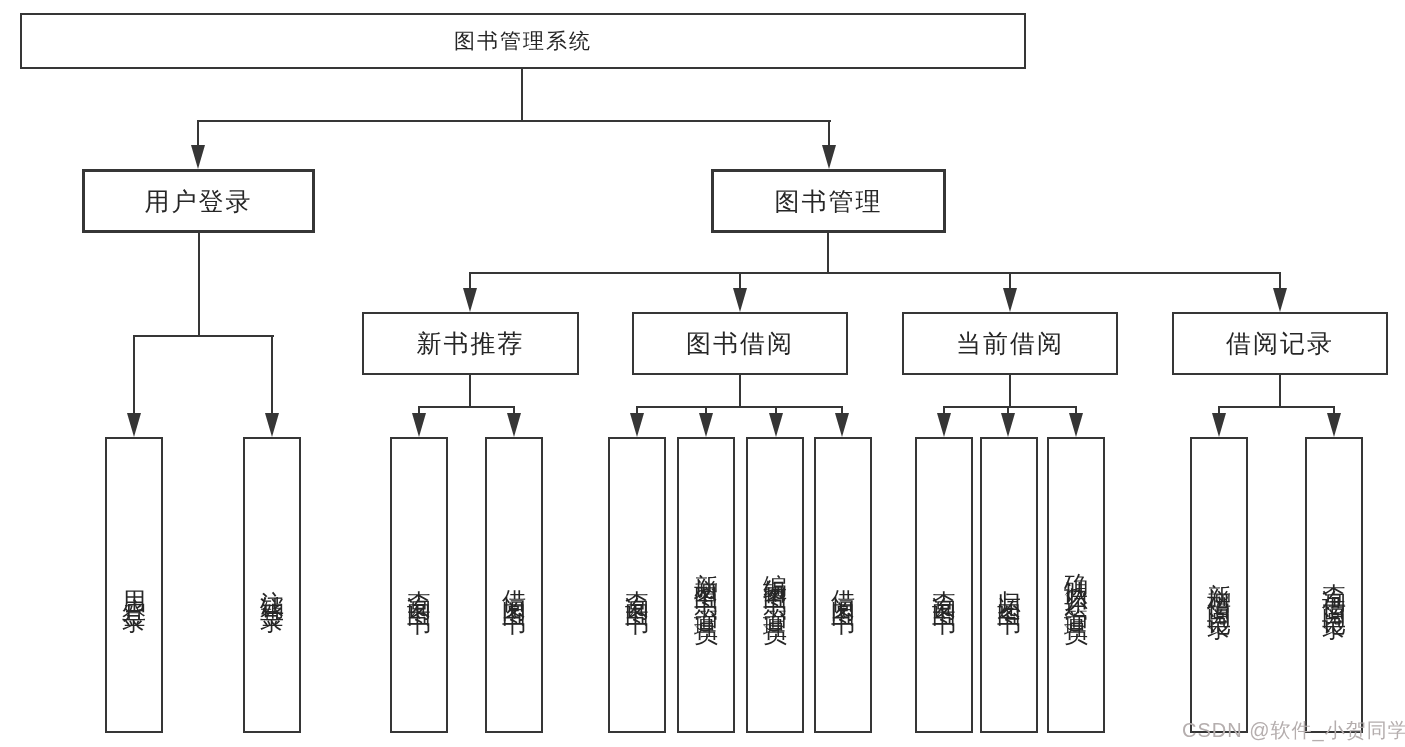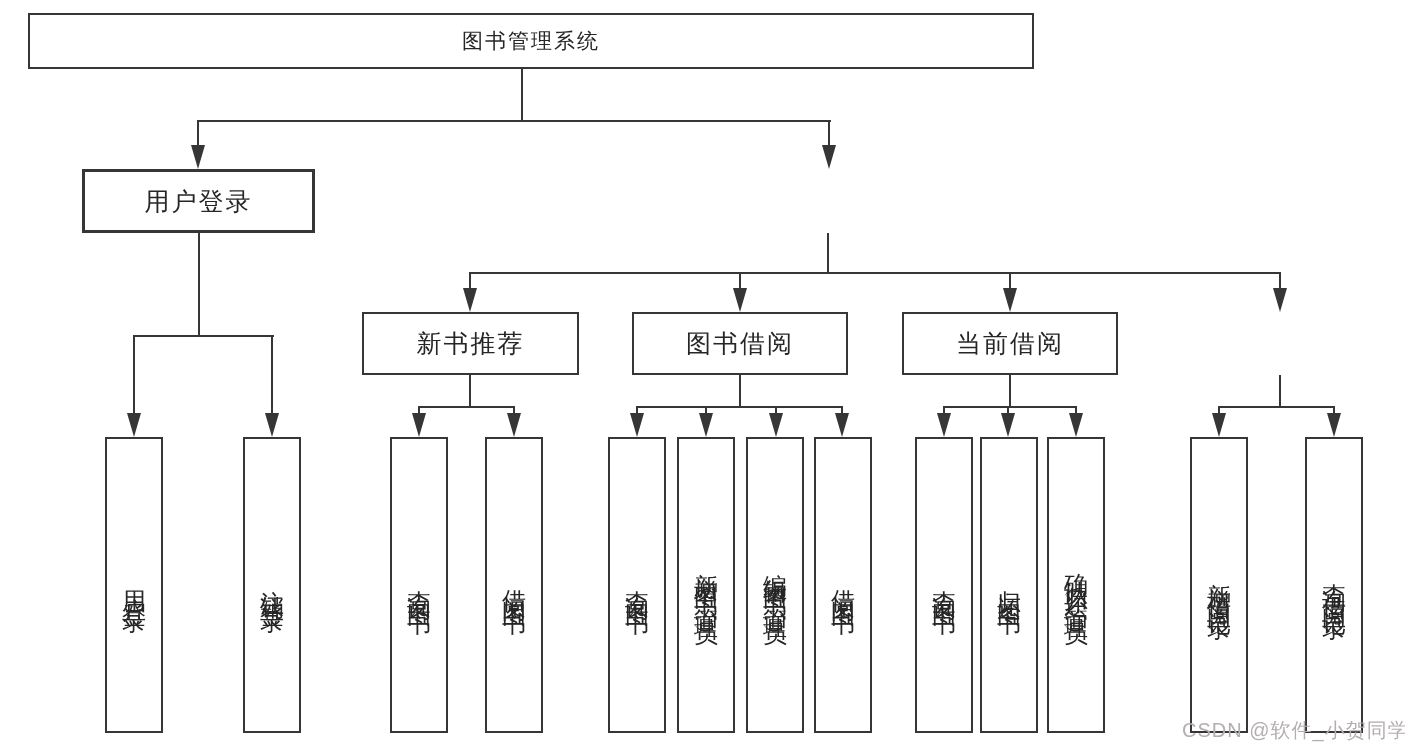--- a/index.html
+++ b/index.html
@@ -32,21 +32,21 @@
   .node .lbl { white-space: nowrap; }
   .node.h .lbl { letter-spacing: 2px; }
   .node.v .lbl {
     writing-mode: vertical-rl;
     text-orientation: mixed;
     letter-spacing: 7px;
     font-size: 24px;
     line-height: 1;
   }
   
-  #nd-root   { left: 28px;  top: 13px;  width: 1006px; height: 56px; border-width: 2px; font-size: 21px; }
+  #nd-root   { left: 20px;  top: 13px;  width: 1006px; height: 56px; border-width: 2px; font-size: 21px; }
   
   #nd-user   { left: 82px;  top: 169px; width: 233px; height: 64px; border-width: 3px; font-size: 25px; }
   #nd-book   { left: 711px; top: 169px; width: 235px; height: 64px; border-width: 3px; font-size: 25px; }
   
   .l3 { top: 312px; width: 217px; height: 63px; font-size: 25px; }
   #nd-l3-1 { left: 362px; }
   #nd-l3-2 { left: 632px; width: 216px; }
   #nd-l3-3 { left: 902px; width: 216px; }
   #nd-l3-4 { left: 1172px; width: 216px; }
   
@@ -83,29 +83,35 @@
 
 <div class="canvas">
 
   <div class="node h" id="nd-root">
     <span class="lbl">图书管理系统</span>
   </div>
 
   <div class="node h" id="nd-user">
     <span class="lbl">用户登录</span>
   </div>
+  <div class="node h" id="nd-book">
+    <span class="lbl">图书管理</span>
+  </div>
 
   <div class="node h l3" id="nd-l3-1">
     <span class="lbl">新书推荐</span>
   </div>
   <div class="node h l3" id="nd-l3-3">
     <span class="lbl">当前借阅</span>
   </div>
   <div class="node h l3" id="nd-l3-2">
     <span class="lbl">图书借阅</span>
+  </div>
+  <div class="node h l3" id="nd-l3-4">
+    <span class="lbl">借阅记录</span>
   </div>
 
   <div class="node v l4" id="nd-u1">
     <span class="lbl">用户登录</span>
   </div>
   <div class="node v l4" id="nd-u2">
     <span class="lbl">注销登录</span>
   </div>
 
   <div class="node v l4" id="nd-n1">

